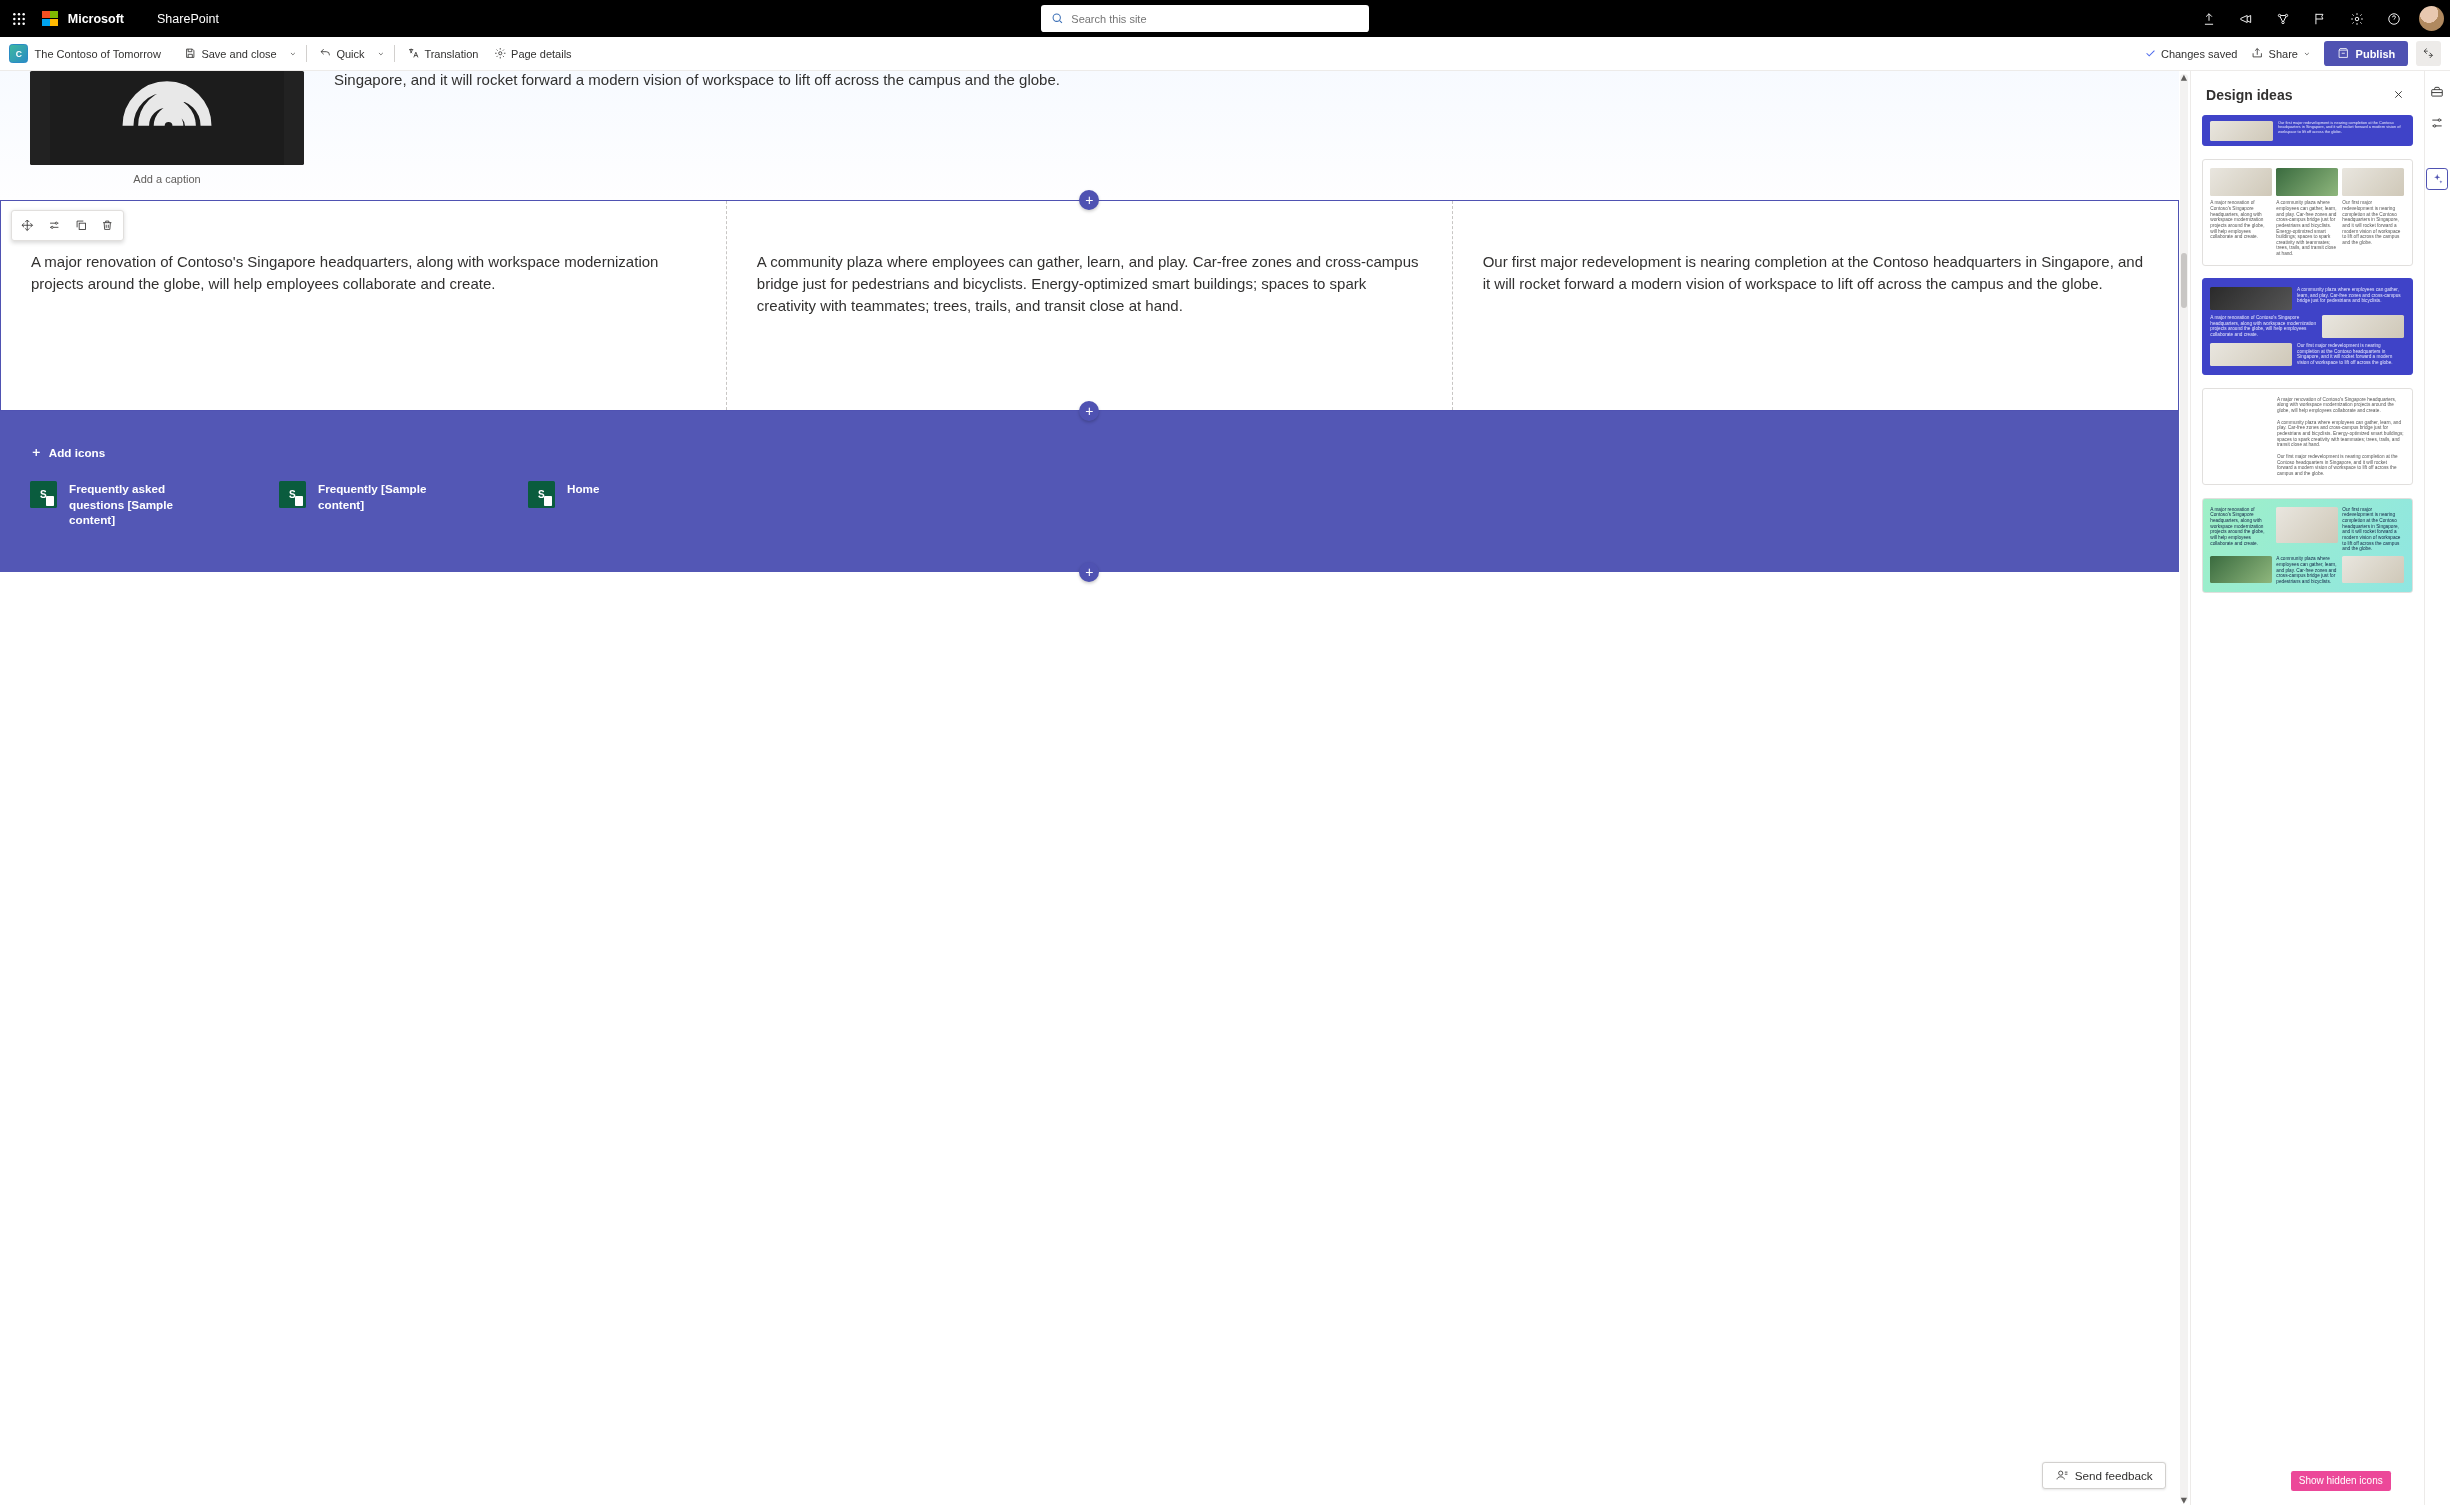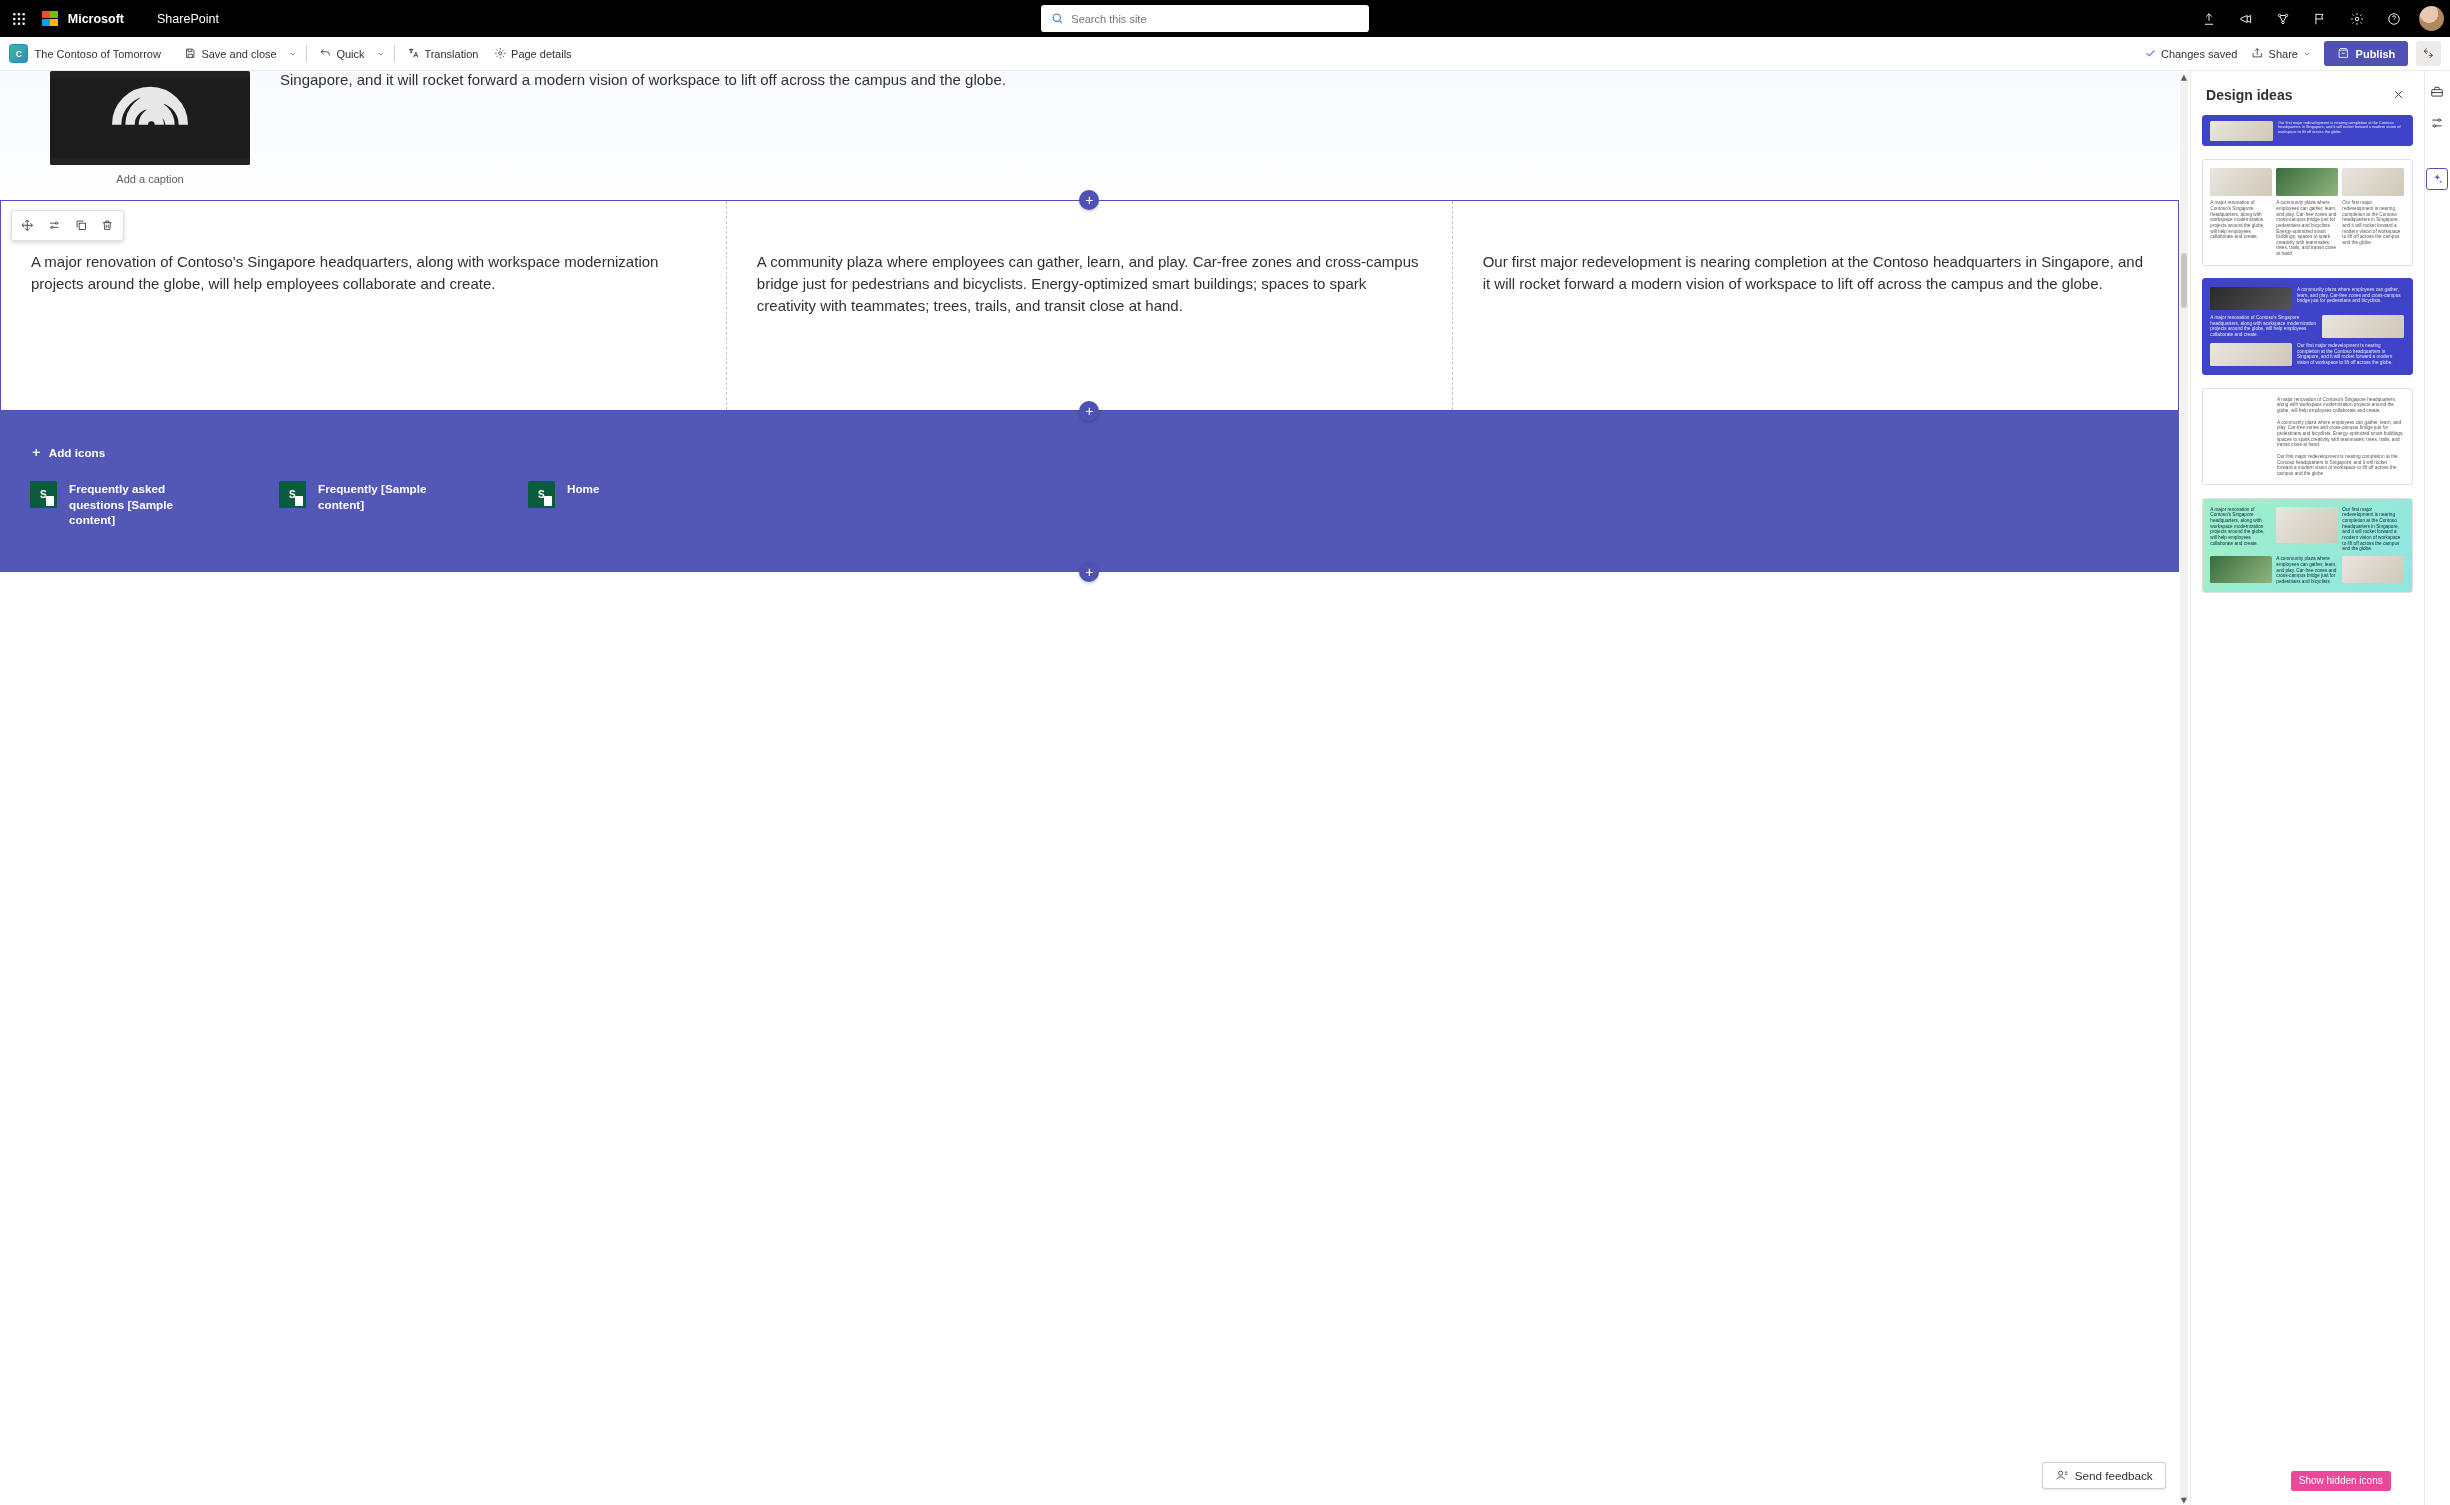--- a/index.html
+++ b/index.html
@@ -125,21 +125,21 @@
   .scrollbar-arrow { position:absolute; left:0; width:7.8px; height:7.8px; display:flex; align-items:center; justify-content:center; color:#605e5c;}
   .scrollbar-arrow.up { top:-1.6px;}
   .scrollbar-arrow.down { bottom:-1.6px;}
 
   
   .intro {
     display:flex; gap:30px; padding: 0 25px 7.8px 30px;
     background: linear-gradient(180deg,#f7faff 0%, #fefeff 100%);
   }
   .intro-img {
-    width: 200px; flex-shrink:0;margin-left:20px;
+    width: 274px; flex-shrink:0;
   }
   .intro-img .swirl {
     width:100%; height:94px; border-radius:1.6px; overflow:hidden;
     background:#222;
     display:flex; align-items:center; justify-content:center;
   }
   .intro-img .caption {
     text-align:center; font-size:11px; color:#605e5c; padding:7.8px 0;
   }
   .intro-text { flex:1; font-size:15px; line-height:1.45; color:#323130; padding-top:3.1px;}

